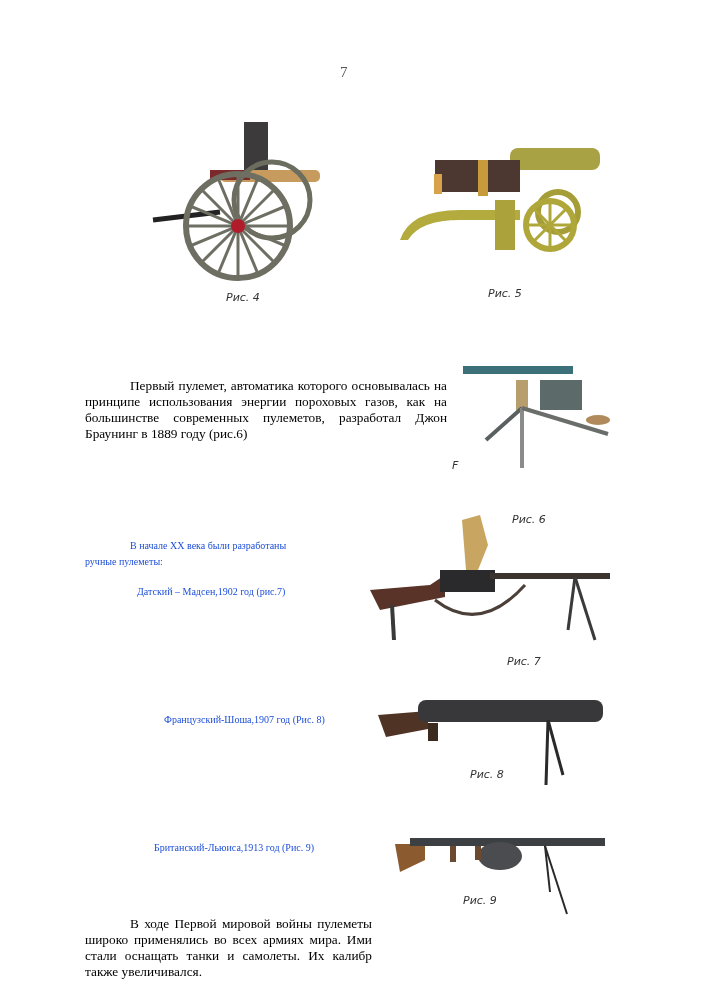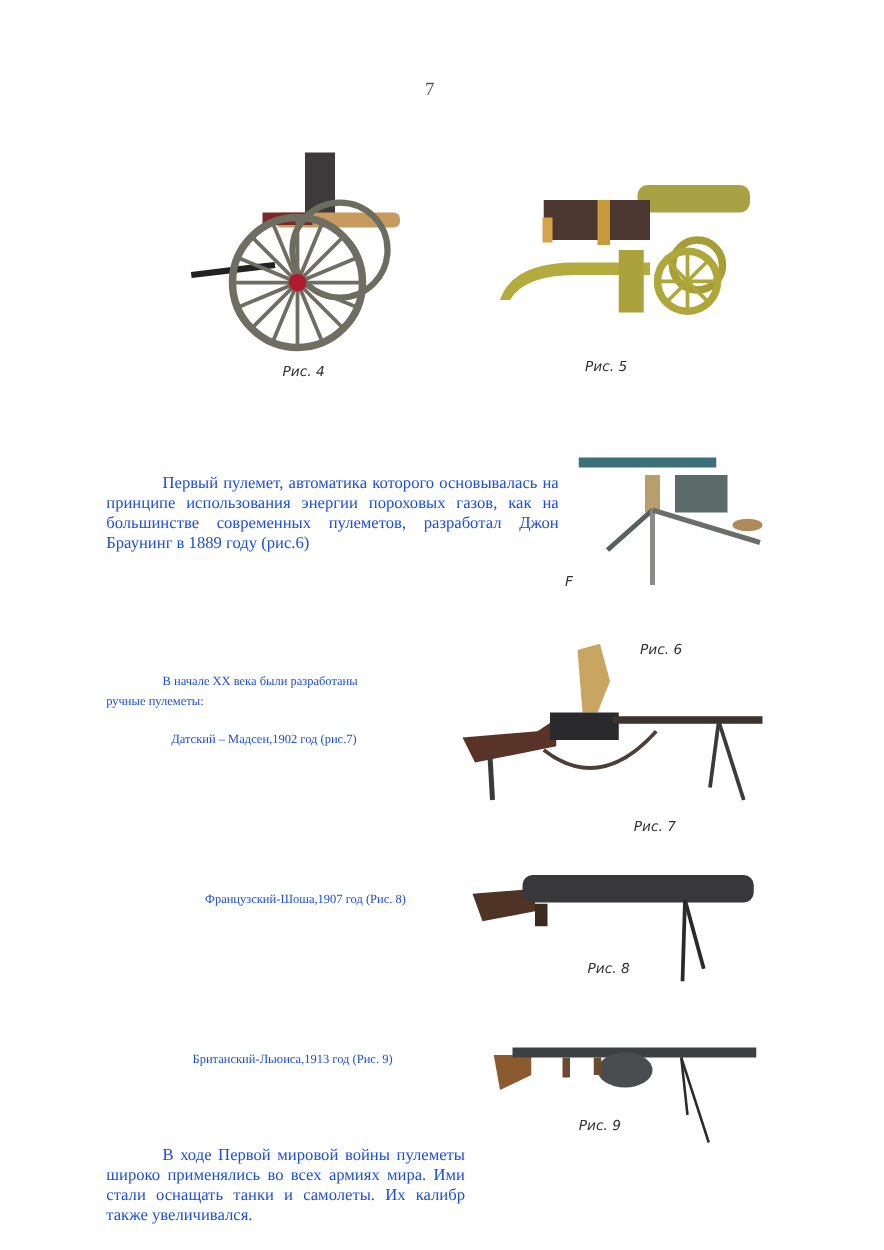--- a/index.html
+++ b/index.html
@@ -1,20 +1,20 @@
 <!DOCTYPE html>
 <html><head>
 <meta charset="utf-8">
 <style>
   html, body { margin:0; padding:0; background:#ffffff; }
   body { width:707px; height:1000px; position:relative; overflow:hidden; font-family:"Liberation Serif","DejaVu Serif",serif; color:#2a2a2a; }
   .abs { position:absolute; }
   .pagenum { left:340px; top:64px; font-size:15px; color:#555; }
   .caption { font-family:"DejaVu Sans","Liberation Sans",sans-serif; font-style:italic; font-size:11px; color:#333; }
-  .para { font-size:13.3px; line-height:16px; text-align:justify; color:#1d4ed8; }
+  .para { font-size:13.3px; line-height:16px; text-align:justify; color:#000000; }
   .para .indent { display:inline-block; width:45px; }
   .line { font-size:10px; line-height:16px; color:#1d4ed8; white-space:nowrap; }
   svg { position:absolute; overflow:visible; }
 </style>
 </head>
 <body>
 
 <div class="abs pagenum">7</div>
 
 <svg style="left:150px;top:118px;" width="170" height="165" viewBox="0 0 170 165">
@@ -47,21 +47,21 @@
   <rect x="95" y="60" width="20" height="50" fill="#aca23b"></rect>
   <circle cx="158" cy="72" r="20" fill="none" stroke="#a59d36" stroke-width="6"></circle>
   <circle cx="150" cy="85" r="24" fill="none" stroke="#b0a73a" stroke-width="6"></circle>
   <g stroke="#b0a73a" stroke-width="3">
       <line x1="150" y1="61" x2="150" y2="109"></line>
       <line x1="126" y1="85" x2="174" y2="85"></line>
       <line x1="133" y1="68" x2="167" y2="102"></line>
       <line x1="133" y1="102" x2="167" y2="68"></line>
     </g>
 </svg>
-<div class="abs caption" style="left:468px;top:287px;">Рис. 5</div>
+<div class="abs caption" style="left:488px;top:287px;">Рис. 5</div>
 
 <div class="abs para" style="left:85px;top:378px;width:362px;"><span class="indent"></span><span>Первый пулемет, автоматика которого основывалась на принципе использования энергии пороховых газов, как на большинстве современных пулеметов, разработал Джон Браунинг в 1889 году (рис.6)</span></div>
 
 <svg style="left:458px;top:350px;" width="160" height="125" viewBox="0 0 160 125">
   <rect x="5" y="16" width="110" height="8" fill="#3c7078"></rect>
   <rect x="82" y="30" width="42" height="30" fill="#5d6a6a"></rect>
   <rect x="58" y="30" width="12" height="30" fill="#b79e6c"></rect>
   <line x1="64" y1="58" x2="28" y2="90" stroke="#5a5f5f" stroke-width="4"></line>
   <line x1="64" y1="58" x2="64" y2="118" stroke="#8a8c8a" stroke-width="4"></line>
   <line x1="64" y1="58" x2="150" y2="84" stroke="#6a6e6a" stroke-width="4"></line>

